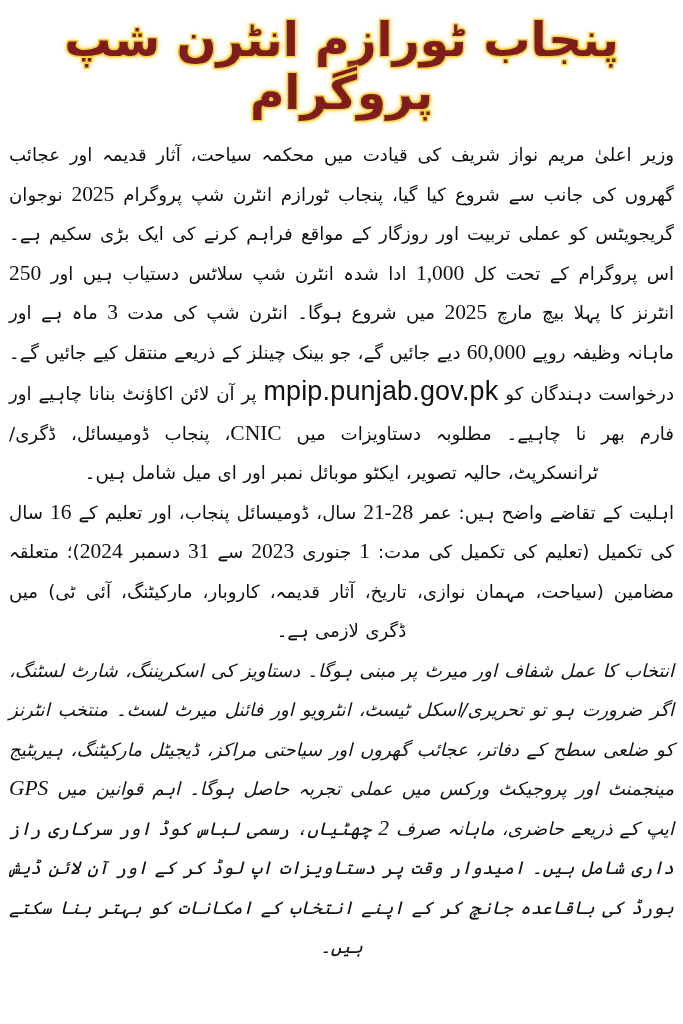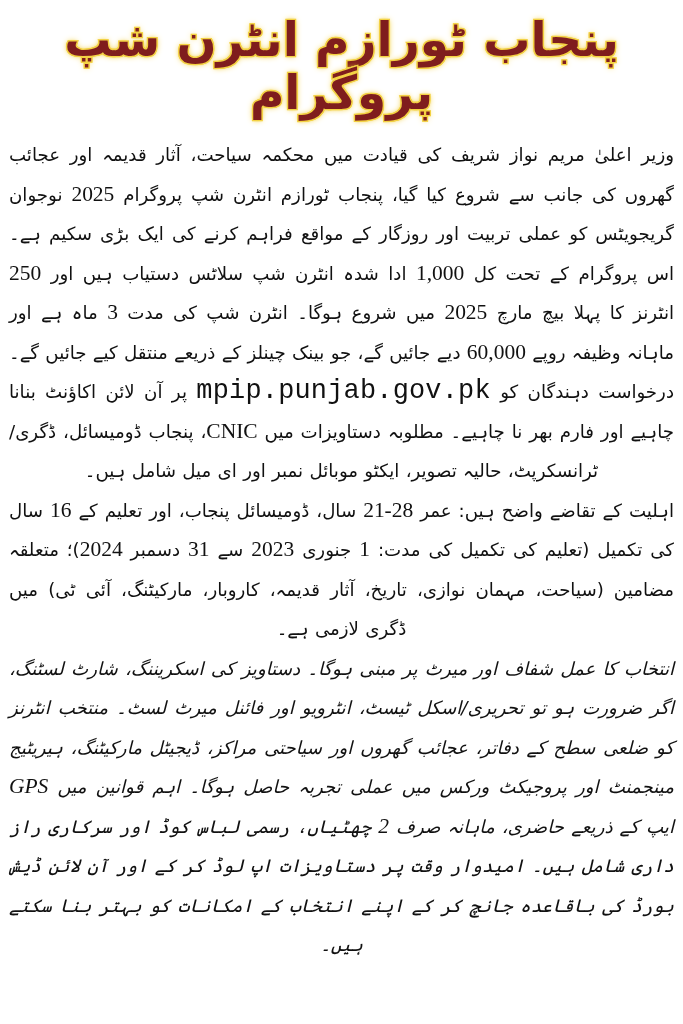--- a/index.html
+++ b/index.html
@@ -79,21 +79,21 @@
   
   .lat {
     font-family: "Liberation Serif", "DejaVu Serif", serif;
     font-size: 1.18em;
     letter-spacing: 0px;
     direction: ltr;
     unicode-bidi: isolate;
   }
 
   .url {
-    font-family: Liberation Mono, monospace;
+    font-family: Liberation Sans, sans-serif;
     font-size: 1.48em;
     direction: ltr;
     unicode-bidi: isolate;
     letter-spacing: 0.2px;
   }
 
   
   .flow {
     margin: 0;
   }

